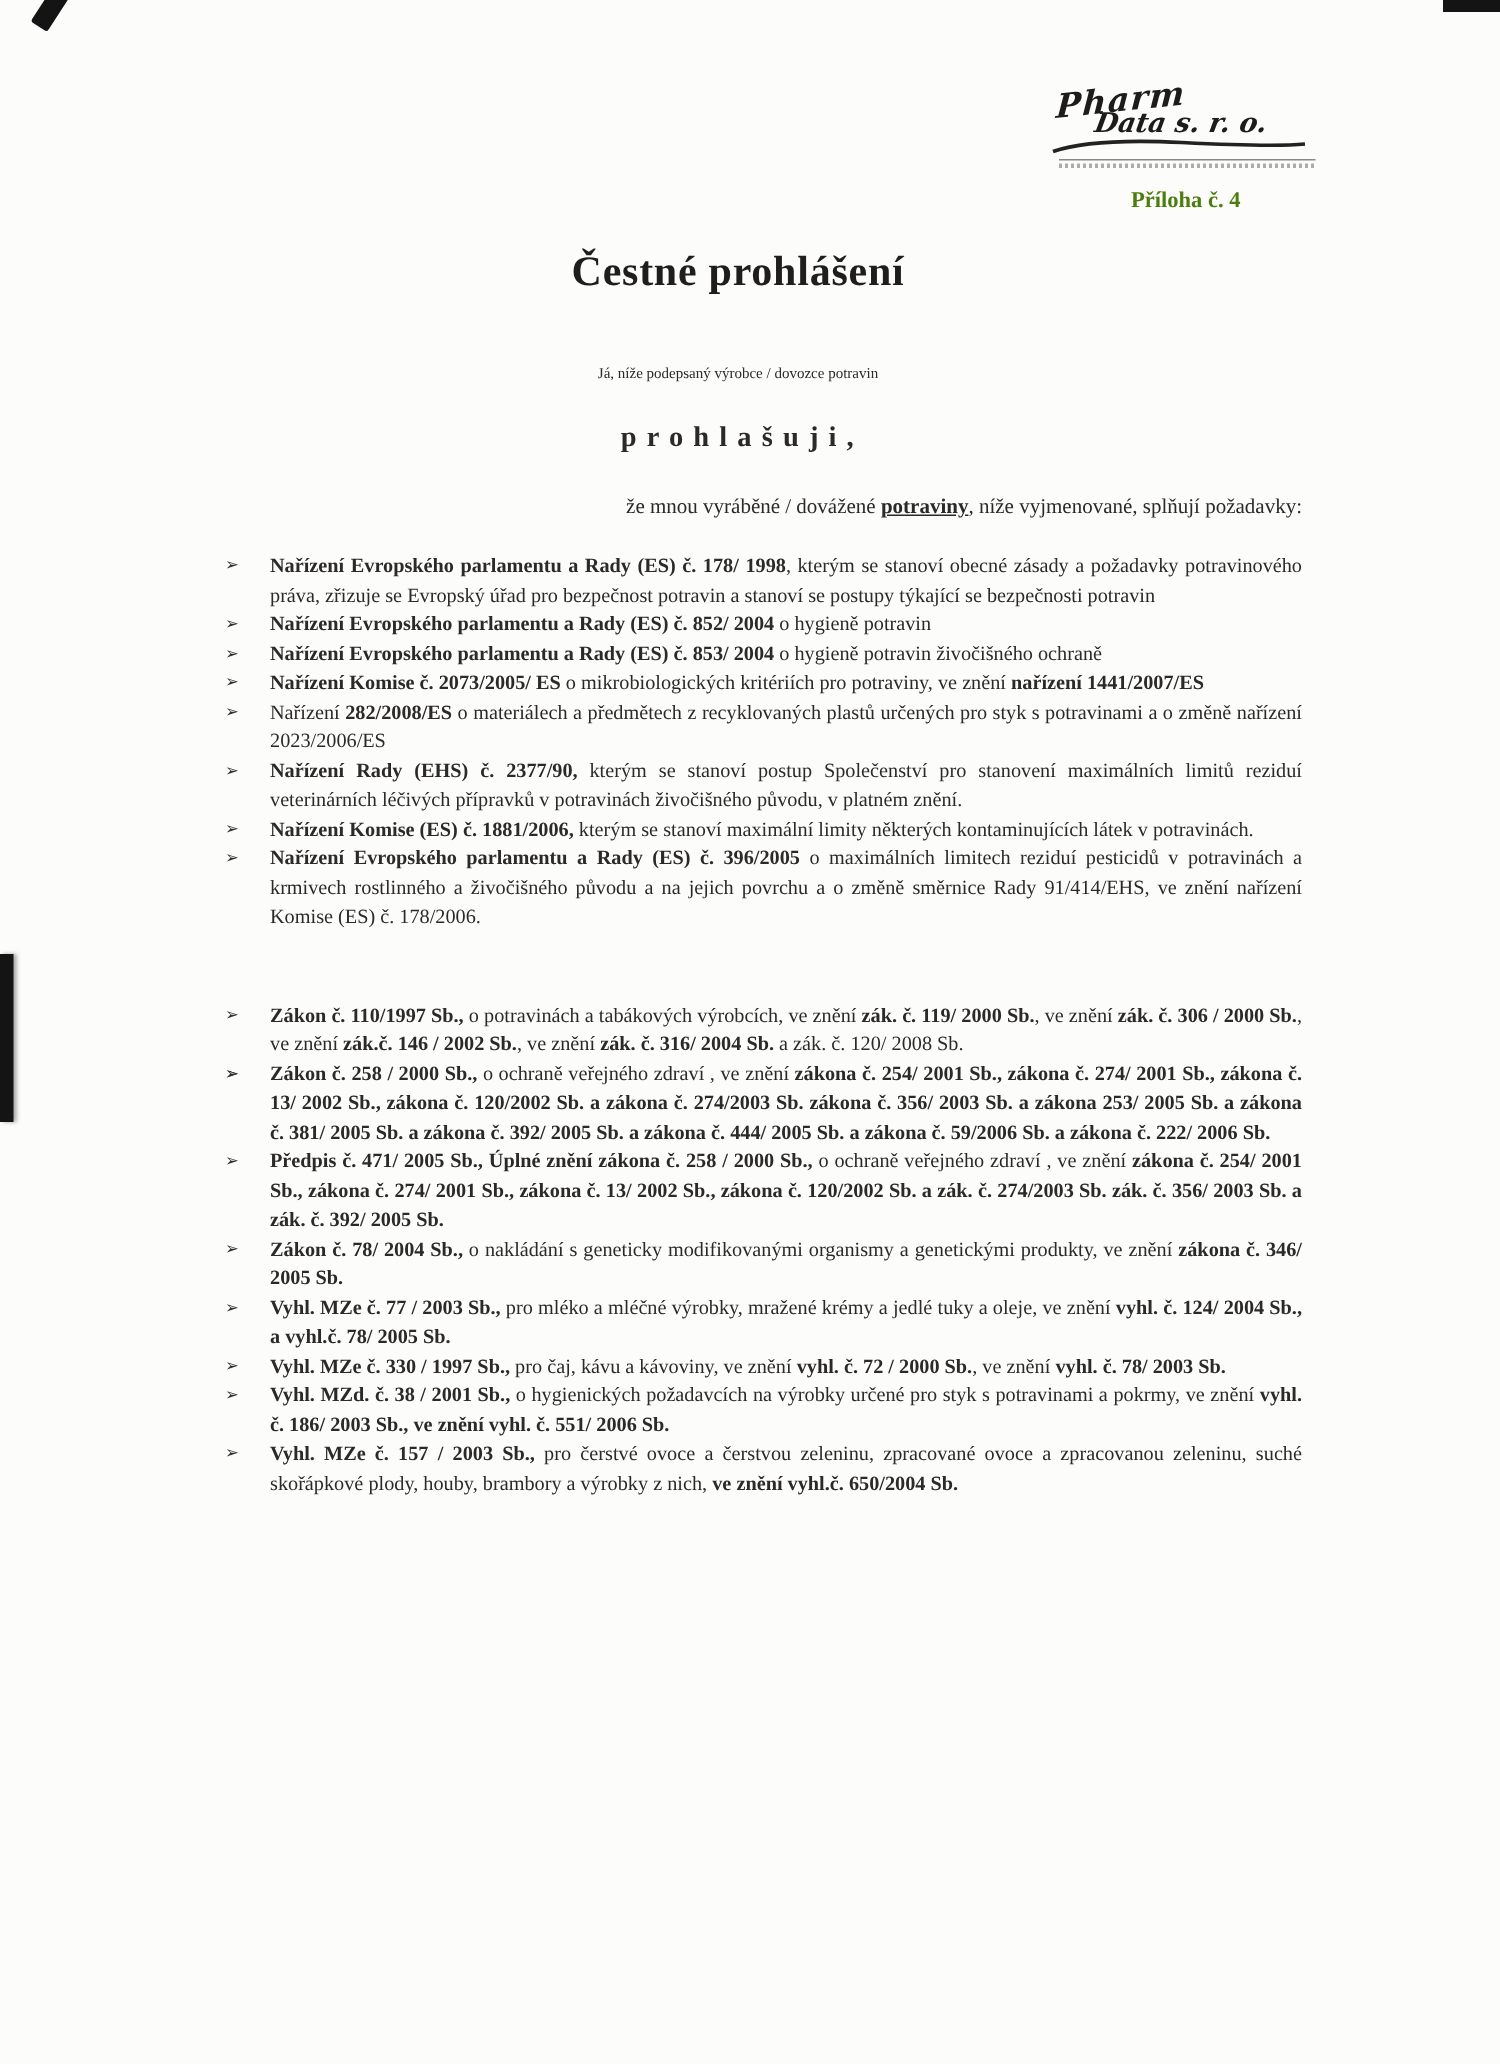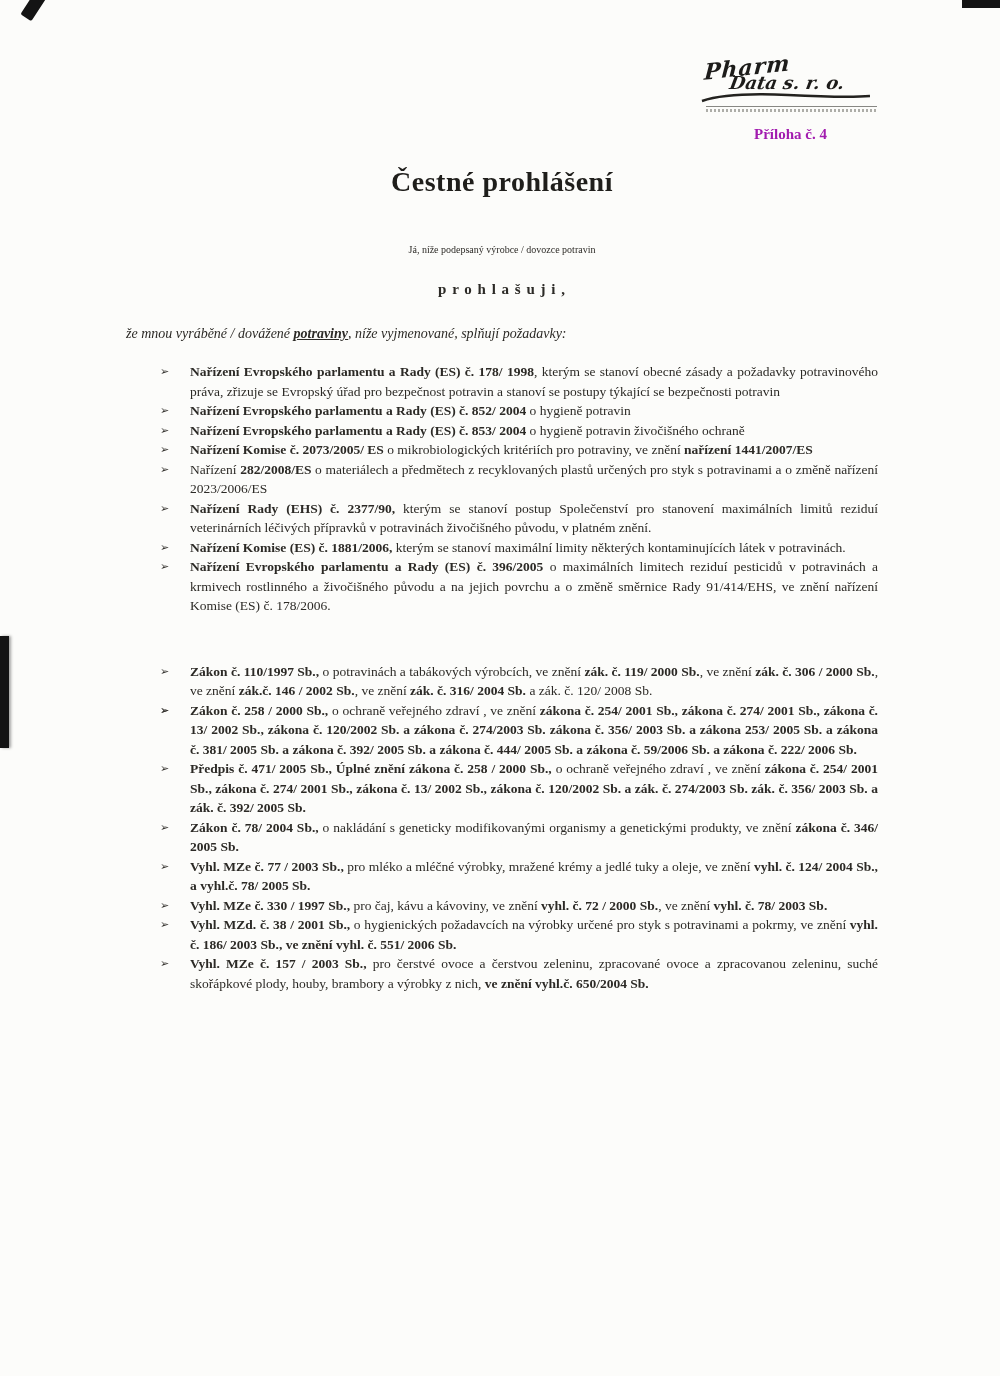--- a/index.html
+++ b/index.html
@@ -25,28 +25,28 @@
   .logo-top { position:absolute; left:6px; top:-2px; font-size:22px; transform:rotate(-6deg) skewX(-10deg); letter-spacing:1px; }
   .logo-bottom { position:absolute; left:32px; top:16px; font-size:18px; transform:skewX(-10deg); }
   .logo-swoosh { position:absolute; left:0; top:34px; }
   .logo-tagline {
     margin:4px 6px 0 8px; height:5px;
     border-top:1px solid #6a6a66;
     background:repeating-linear-gradient(90deg,#9a9a94 0 2px, transparent 2px 4px);
     background-size:100% 3px; background-position:0 2px; background-repeat:no-repeat;
     opacity:.8;
   }
-  .attachment { margin-top:14px; font-size:15px; font-weight:bold; color:#a21caf; }
+  .attachment { margin-top:14px; font-size:15px; font-weight:bold; color:#4d7c0f; }
 
   
-  .content { position:absolute; left:126px; top:166px; width:752px; }
+  .content { position:absolute; left:116px; top:166px; width:752px; }
   .title { margin:0; font-size:28px; font-weight:bold; text-align:center; letter-spacing:.5px; color:#1f1e1b; }
   .intro { margin:46px 0 0; font-size:10px; text-align:center; }
-  .declaration { margin:26px 0 0; font-size:15px; font-weight:bold; text-align:center; letter-spacing:1px; }
-  .lead { margin:28px 0 0; font-size:14px; text-align:left;font-style:italic; }
+  .declaration { margin:26px 0 0; font-size:19px; font-weight:bold; text-align:center; letter-spacing:1px; }
+  .lead { margin:28px 0 0; font-size:14px; text-align:right; }
   .u { text-decoration:underline; }
   .b { font-weight:bold; }
 
   .reg-list { list-style:none; margin:20px 0 0; padding:0; font-size:13.5px; line-height:19.5px; text-align:justify; }
   .reg-list li { position:relative; padding-left:64px; }
   .reg-list .marker {
     position:absolute; left:34px; top:2px;
     font-family:"DejaVu Sans", sans-serif;
     font-size:11px; line-height:15px; color:#33312d;
   }

